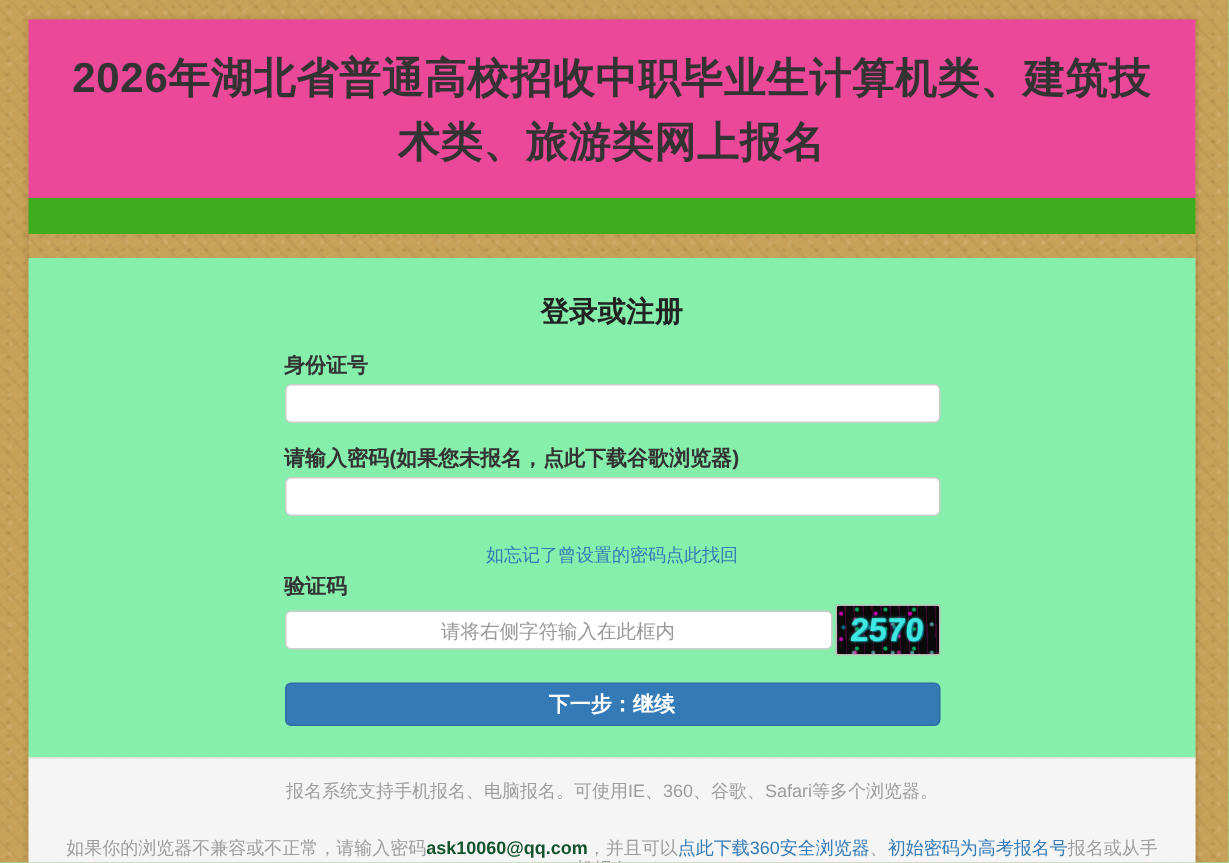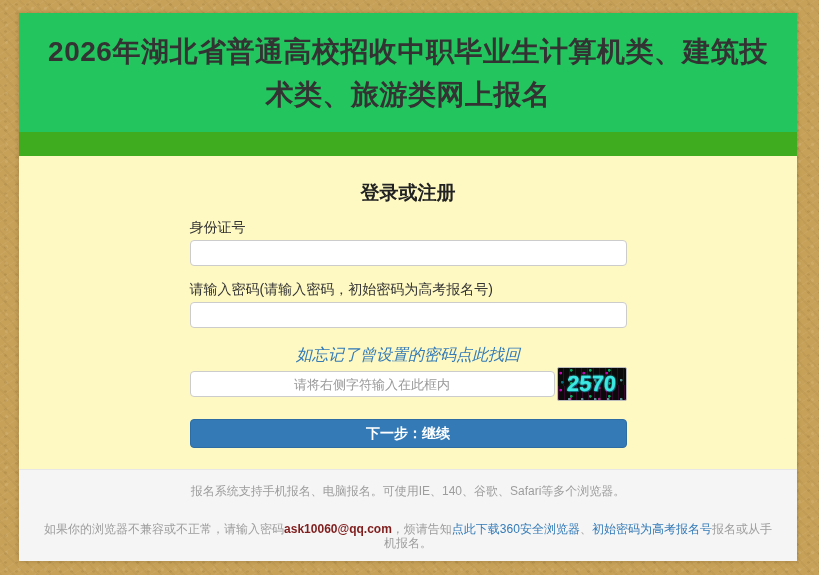--- a/index.html
+++ b/index.html
@@ -12,44 +12,44 @@
       radial-gradient(rgba(110,80,30,.14) 1px, transparent 1.8px),
       radial-gradient(rgba(255,245,220,.10) 1px, transparent 1.8px),
       repeating-linear-gradient(47deg, rgba(90,65,20,.05) 0 2px, transparent 2px 9px),
       repeating-linear-gradient(-33deg, rgba(255,255,255,.04) 0 1px, transparent 1px 7px);
     background-size: 11px 9px, 13px 17px, auto, auto;
   }
   .page-card {
     position: absolute; left: 19px; top: 13px; width: 778px;
     box-shadow: 0 0 4px rgba(60,40,10,.25);
   }
-  .header { background: #22c55e; padding: 17px 28px 16px; }
+  .header { background: #ec4899; padding: 17px 28px 16px; }
   .page-title {
     margin: 0; font-size: 28px; font-weight: bold; color: #333;
     text-align: center; line-height: 43px; letter-spacing: .5px;
   }
   .green-bar { height: 24px; background: #3fab1e; }
-  .main { background: #fef9c3; padding: 26px 0 21px; }
+  .main { background: #86efac; padding: 26px 0 21px; margin-top: 16px; }
   .login-heading {
     margin: 0 0 7px; font-size: 19px; font-weight: bold; color: #222;
     text-align: center; line-height: 22px;
   }
   .login-form { width: 437px; margin: 0 auto; }
   .field-label {
-    display: block; font-size: 14px; font-weight: normal; color: #333;
+    display: block; font-size: 14px; font-weight: bold; color: #333;
     margin: 15px 0 5px; line-height: 16px;
   }
   .text-input {
     display: block; width: 100%; height: 26px; border: 1px solid #ccc;
     border-radius: 4px; background: #fff; padding: 0 20px; font-size: 13px;
     color: #555; outline: none;
   }
   .forgot-row { text-align: center; margin: 17px 0 1px; }
   .forgot-link {
-    color: #337ab7; font-size: 16px; text-decoration: none; cursor: pointer; font-style: italic;
+    color: #337ab7; font-size: 12px; text-decoration: none; cursor: pointer;
   }
   .captcha-row { display: flex; align-items: center; }
   .captcha-input { flex: 1; text-align: center; }
   .captcha-input::placeholder { color: #999; opacity: 1; }
   .captcha-box {
     width: 70px; height: 34px; margin-left: 2px; flex: none;
     border: 1px solid #bbb; border-radius: 2px;
     background-color: #0a0a0a;
     background-image:
       radial-gradient(circle at 12% 30%, rgba(255,0,230,.75) 1px, transparent 1.7px),
@@ -74,21 +74,21 @@
     text-align: center; cursor: pointer; font-family: inherit; padding: 0;
   }
   .footer {
     background: #f5f5f5; border-top: 1px solid #e7e7e7;
     padding: 14px 20px 5px; text-align: center;
     font-size: 12px; color: #9d9d9d; line-height: 14px;
   }
   .footer p { margin: 0; }
   .footer .support-note { margin-bottom: 24px; }
   .footer .compat-note { margin-bottom: 6px; }
-  .footer-email { color: #7f1d1d; font-weight: bold; }
+  .footer-email { color: #14532d; font-weight: bold; }
   .footer-link { color: #337ab7; font-weight: normal; text-decoration: none; cursor: pointer; }
 </style>
 </head>
 <body>
 
 <div class="page-card">
 
   <div class="header">
     <h1 class="page-title">2026年湖北省普通高校招收中职毕业生计算机类、建筑技术类、旅游类网上报名</h1>
   </div>
@@ -96,39 +96,40 @@
   <div class="green-bar"></div>
 
   <div class="main">
     <h2 class="login-heading">登录或注册</h2>
 
     <div class="login-form">
 
       <label class="field-label">身份证号</label>
       <input class="text-input" type="text" value="" style="">
 
-      <label class="field-label">请输入密码(请输入密码，初始密码为高考报名号)</label>
+      <label class="field-label">请输入密码(如果您未报名，点此下载谷歌浏览器)</label>
       <input class="text-input" type="password" value="" style="">
 
       <div class="forgot-row">
         <a class="forgot-link">如忘记了曾设置的密码点此找回</a>
       </div>
 
+      <label class="field-label" style="margin-top:3px">验证码</label>
       <div class="captcha-row">
         <input class="text-input captcha-input" type="text" placeholder="请将右侧字符输入在此框内" style="">
         <div class="captcha-box">
           <span class="captcha-text">2570</span>
         </div>
       </div>
 
       <button class="submit-button">下一步：继续</button>
 
     </div>
   </div>
 
   <div class="footer">
-    <p class="support-note">报名系统支持手机报名、电脑报名。可使用IE、140、谷歌、Safari等多个浏览器。</p>
+    <p class="support-note">报名系统支持手机报名、电脑报名。可使用IE、360、谷歌、Safari等多个浏览器。</p>
 
-    <p class="compat-note"><span>如果你的浏览器不兼容或不正常，请输入密码</span><span class="footer-email">ask10060@qq.com</span><span>，烦请告知</span><a class="footer-link">点此下载360安全浏览器</a><span>、</span><a class="footer-link">初始密码为高考报名号</a><span>报名或从手机报名。</span></p>
+    <p class="compat-note"><span>如果你的浏览器不兼容或不正常，请输入密码</span><span class="footer-email">ask10060@qq.com</span><span>，并且可以</span><a class="footer-link">点此下载360安全浏览器</a><span>、</span><a class="footer-link">初始密码为高考报名号</a><span>报名或从手机报名。</span></p>
 
   </div>
 
 </div>
 
 </body></html>

